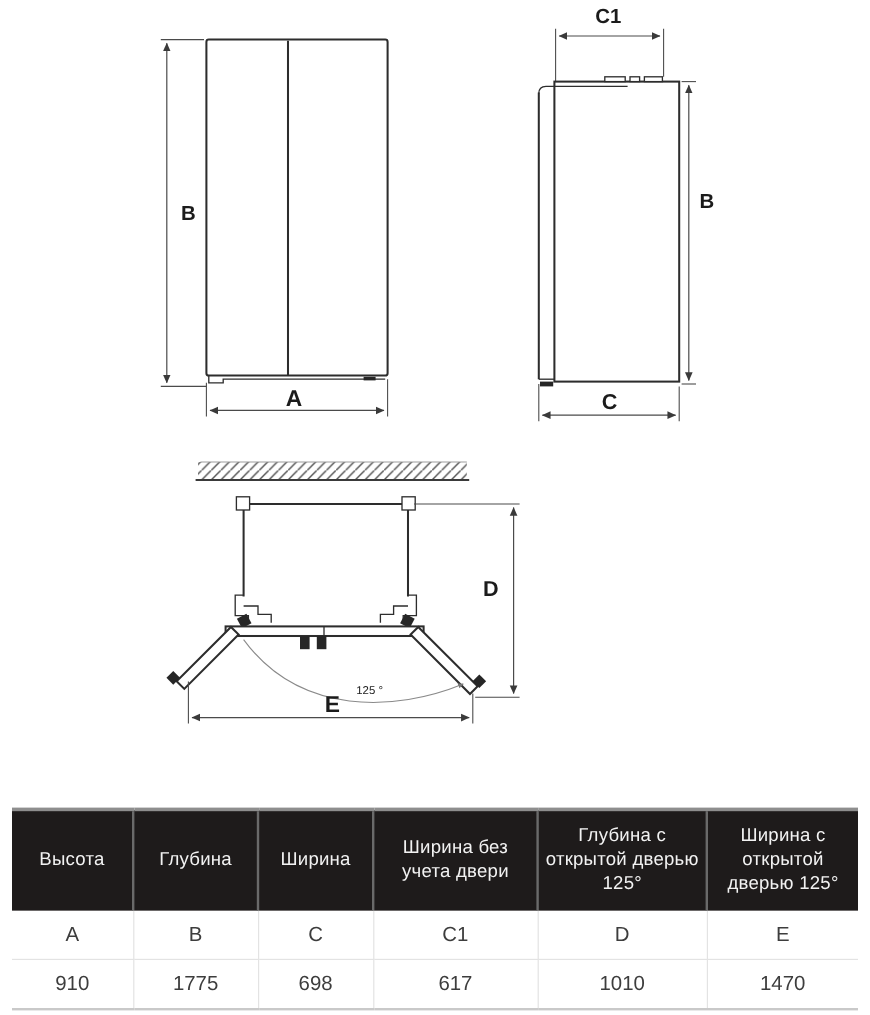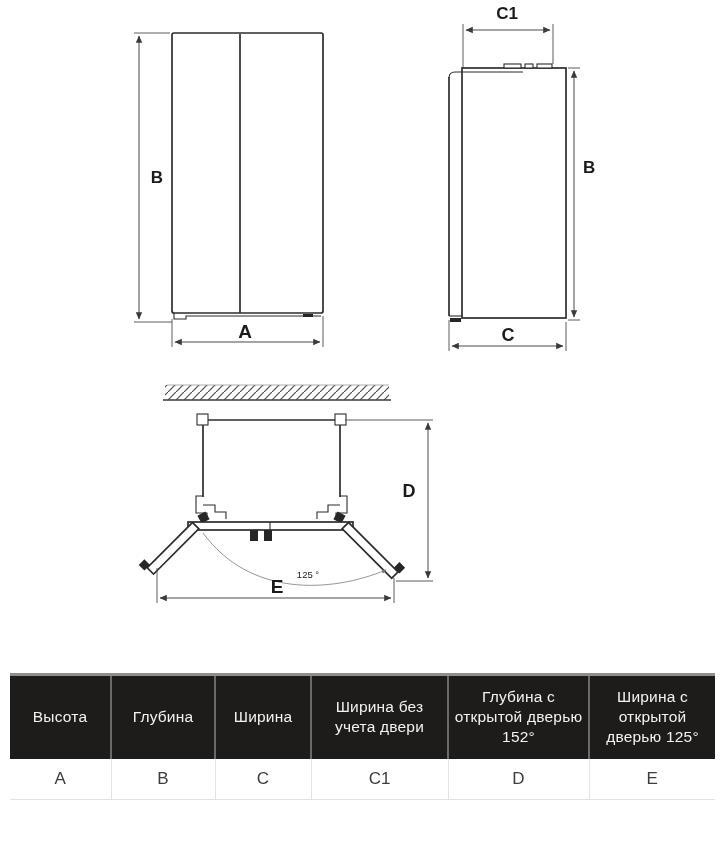--- a/index.html
+++ b/index.html
@@ -171,27 +171,35 @@
     <col style="width:137px">
       <col style="width:141px">
       <col style="width:126px">
   </colgroup>
   <thead>
     <tr>
       <th>Высота</th>
       <th>Глубина</th>
       <th>Ширина</th>
       <th>Ширина без учета двери</th>
-      <th>Глубина с открытой дверью 152°</th>
+      <th>Глубина с открытой дверью 125°</th>
       <th>Ширина с открытой дверью 125°</th>
     </tr>
   </thead>
   <tbody>
     <tr class="letters">
       <td>A</td>
       <td>B</td>
       <td>C</td>
       <td>C1</td>
       <td>D</td>
       <td>E</td>
     </tr>
+    <tr class="values">
+      <td>910</td>
+      <td>1775</td>
+      <td>698</td>
+      <td>617</td>
+      <td>1010</td>
+      <td>1470</td>
+    </tr>
   </tbody>
 </table>
 
 </body></html>

